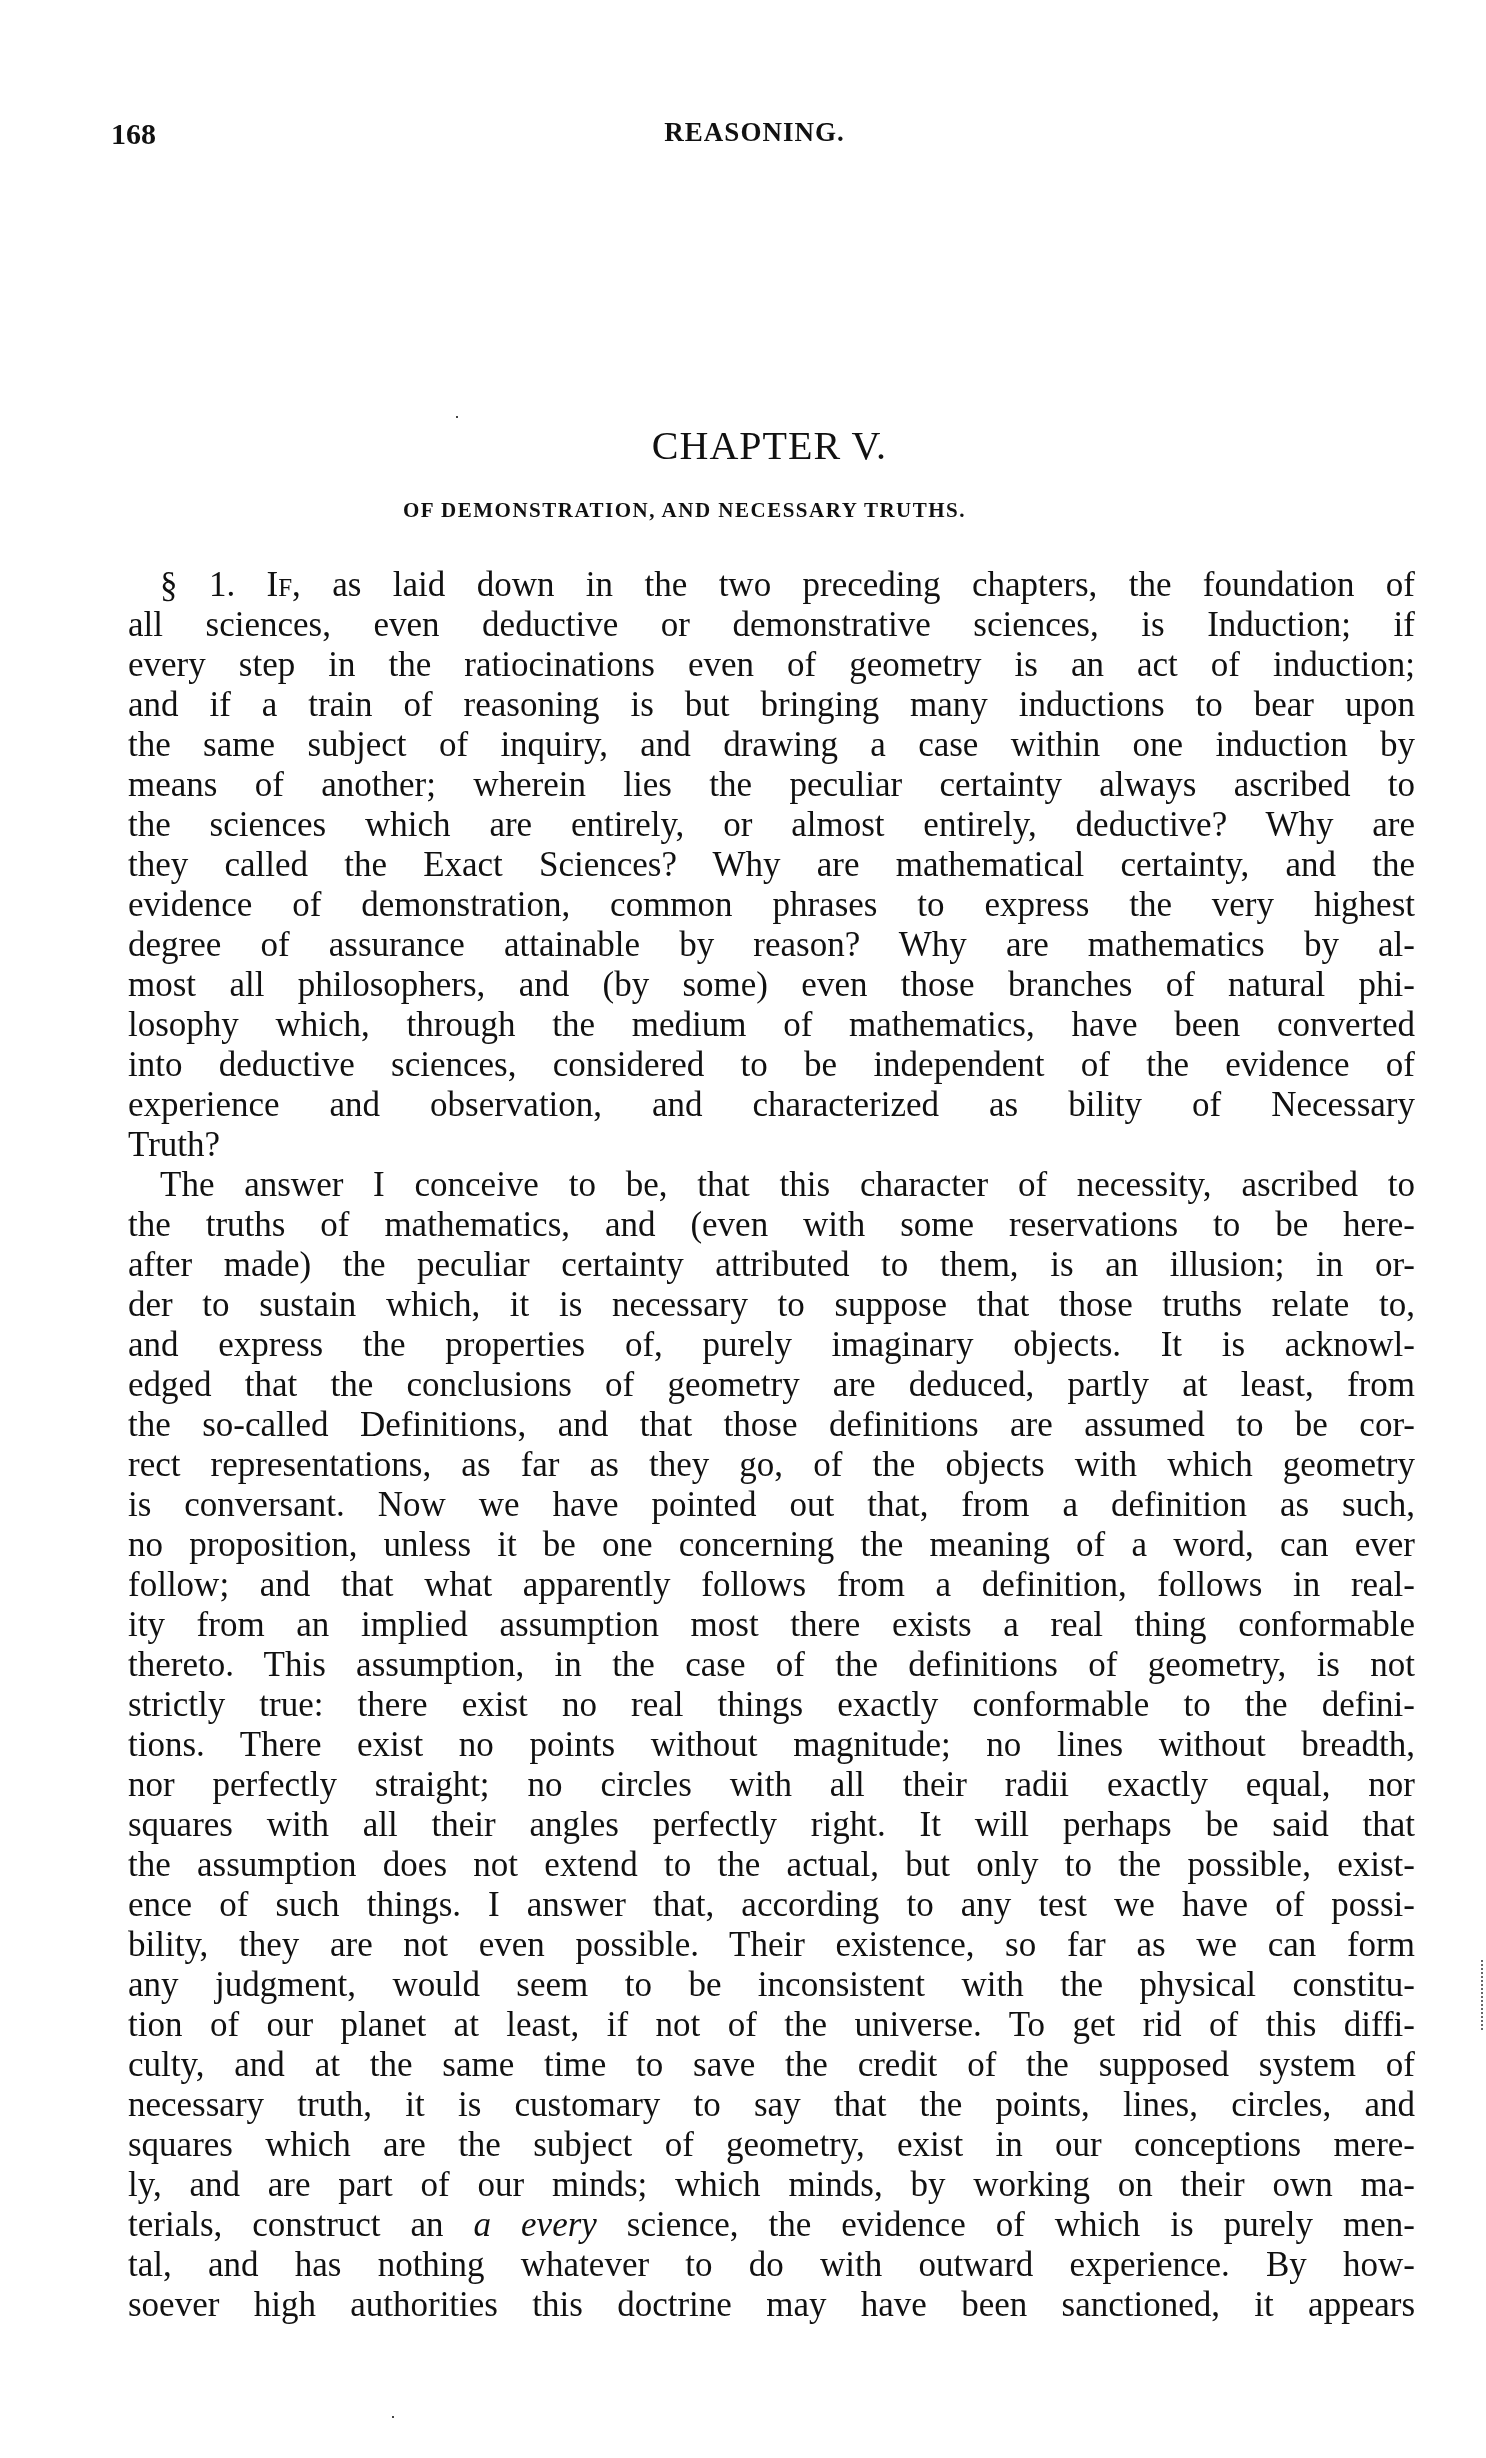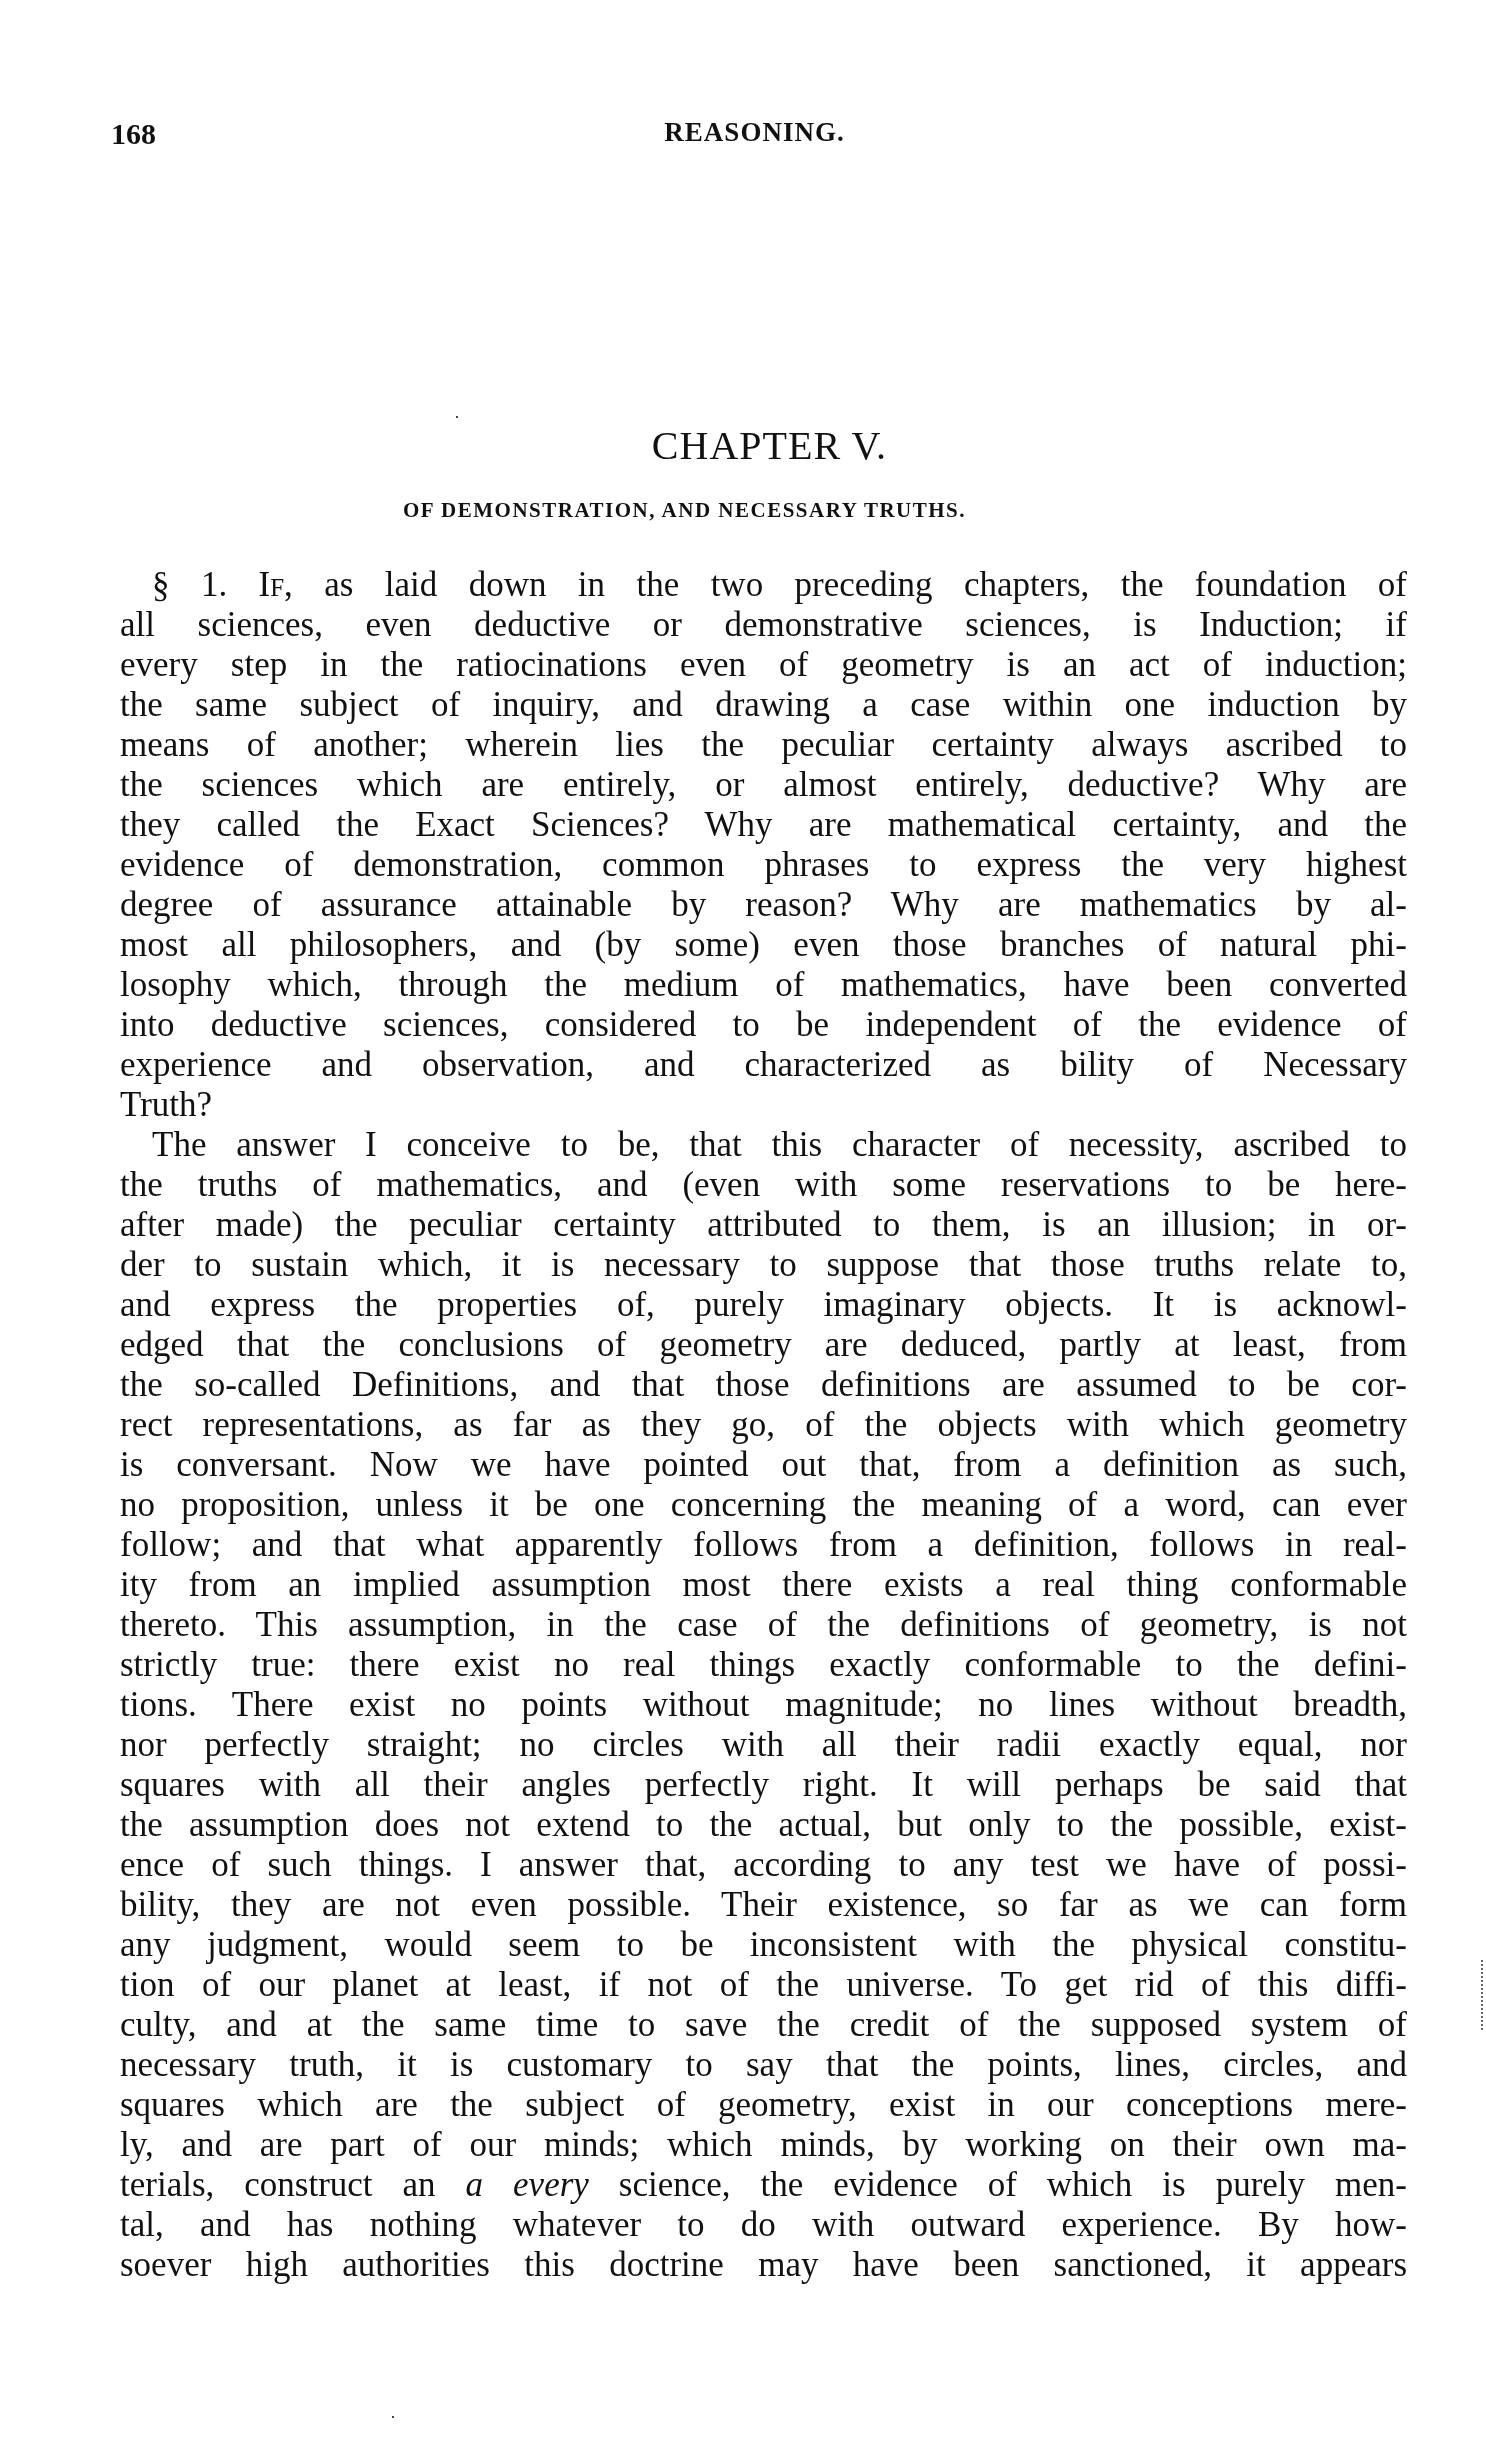--- a/index.html
+++ b/index.html
@@ -3,21 +3,21 @@
 <meta charset="utf-8">
 <style>
   html, body { margin: 0; padding: 0; background: #ffffff; }
   body { width: 1487px; height: 2459px; position: relative; overflow: hidden;
          font-family: "Liberation Serif", "DejaVu Serif", serif; color: #111111; }
   .running-head { position: absolute; top: 117px; left: 111px; width: 1287px; height: 44px; }
   .page-number { position: absolute; left: 0; top: 0; font-size: 30px; font-weight: bold; letter-spacing: 0px; }
   .running-title { position: absolute; left: 0; width: 100%; top: 0; text-align: center; font-size: 27px; font-weight: bold; letter-spacing: 1px; }
   .chapter-title { position: absolute; top: 422px; left: 0; width: 1487px; text-align: center; font-size: 40px; letter-spacing: 1px; padding-left: 52px; box-sizing: border-box; }
   .chapter-subtitle { position: absolute; top: 498px; left: 0; width: 1369px; text-align: center; font-size: 21px; font-weight: bold; letter-spacing: 1.5px; box-sizing: border-box; }
-  .body-text { position: absolute; top: 565px; left: 120px; width: 1287px; }
+  .body-text { position: absolute; top: 565px; left: 128px; width: 1287px; }
   .line { height: 40px; line-height: 40px; font-size: 35px; white-space: nowrap; text-align: justify; text-align-last: justify; overflow: visible; }
   .line.last { text-align-last: left; }
   .line.indent { padding-left: 32px; box-sizing: border-box; }
   .sc { font-variant: small-caps; }
   .speck { position: absolute; width: 2px; height: 2px; background: #444; }
   .margin-marks { position: absolute; left: 1481px; top: 1960px; width: 2px; height: 70px;
                   border-left: 2px dotted #666; }
 </style>
 </head>
 <body>
@@ -27,20 +27,21 @@
   <span class="running-title">REASONING.</span>
 </div>
 
 <div class="chapter-title">CHAPTER V.</div>
 <div class="chapter-subtitle">OF DEMONSTRATION, AND NECESSARY TRUTHS.</div>
 
 <div class="body-text">
   <div class="line indent"><span>§ 1.</span> <span class="sc">If,</span><span> as laid down in the two preceding chapters, the foundation of</span></div>
   <div class="line">all sciences, even deductive or demonstrative sciences, is Induction; if</div>
   <div class="line">every step in the ratiocinations even of geometry is an act of induction;</div>
+  <div class="line">and if a train of reasoning is but bringing many inductions to bear upon</div>
   <div class="line">the same subject of inquiry, and drawing a case within one induction by</div>
   <div class="line">means of another; wherein lies the peculiar certainty always ascribed to</div>
   <div class="line">the sciences which are entirely, or almost entirely, deductive? Why are</div>
   <div class="line">they called the Exact Sciences? Why are mathematical certainty, and the</div>
   <div class="line">evidence of demonstration, common phrases to express the very highest</div>
   <div class="line">degree of assurance attainable by reason? Why are mathematics by al-</div>
   <div class="line">most all philosophers, and (by some) even those branches of natural phi-</div>
   <div class="line">losophy which, through the medium of mathematics, have been converted</div>
   <div class="line">into deductive sciences, considered to be independent of the evidence of</div>
   <div class="line">experience and observation, and characterized as bility of Necessary</div>

